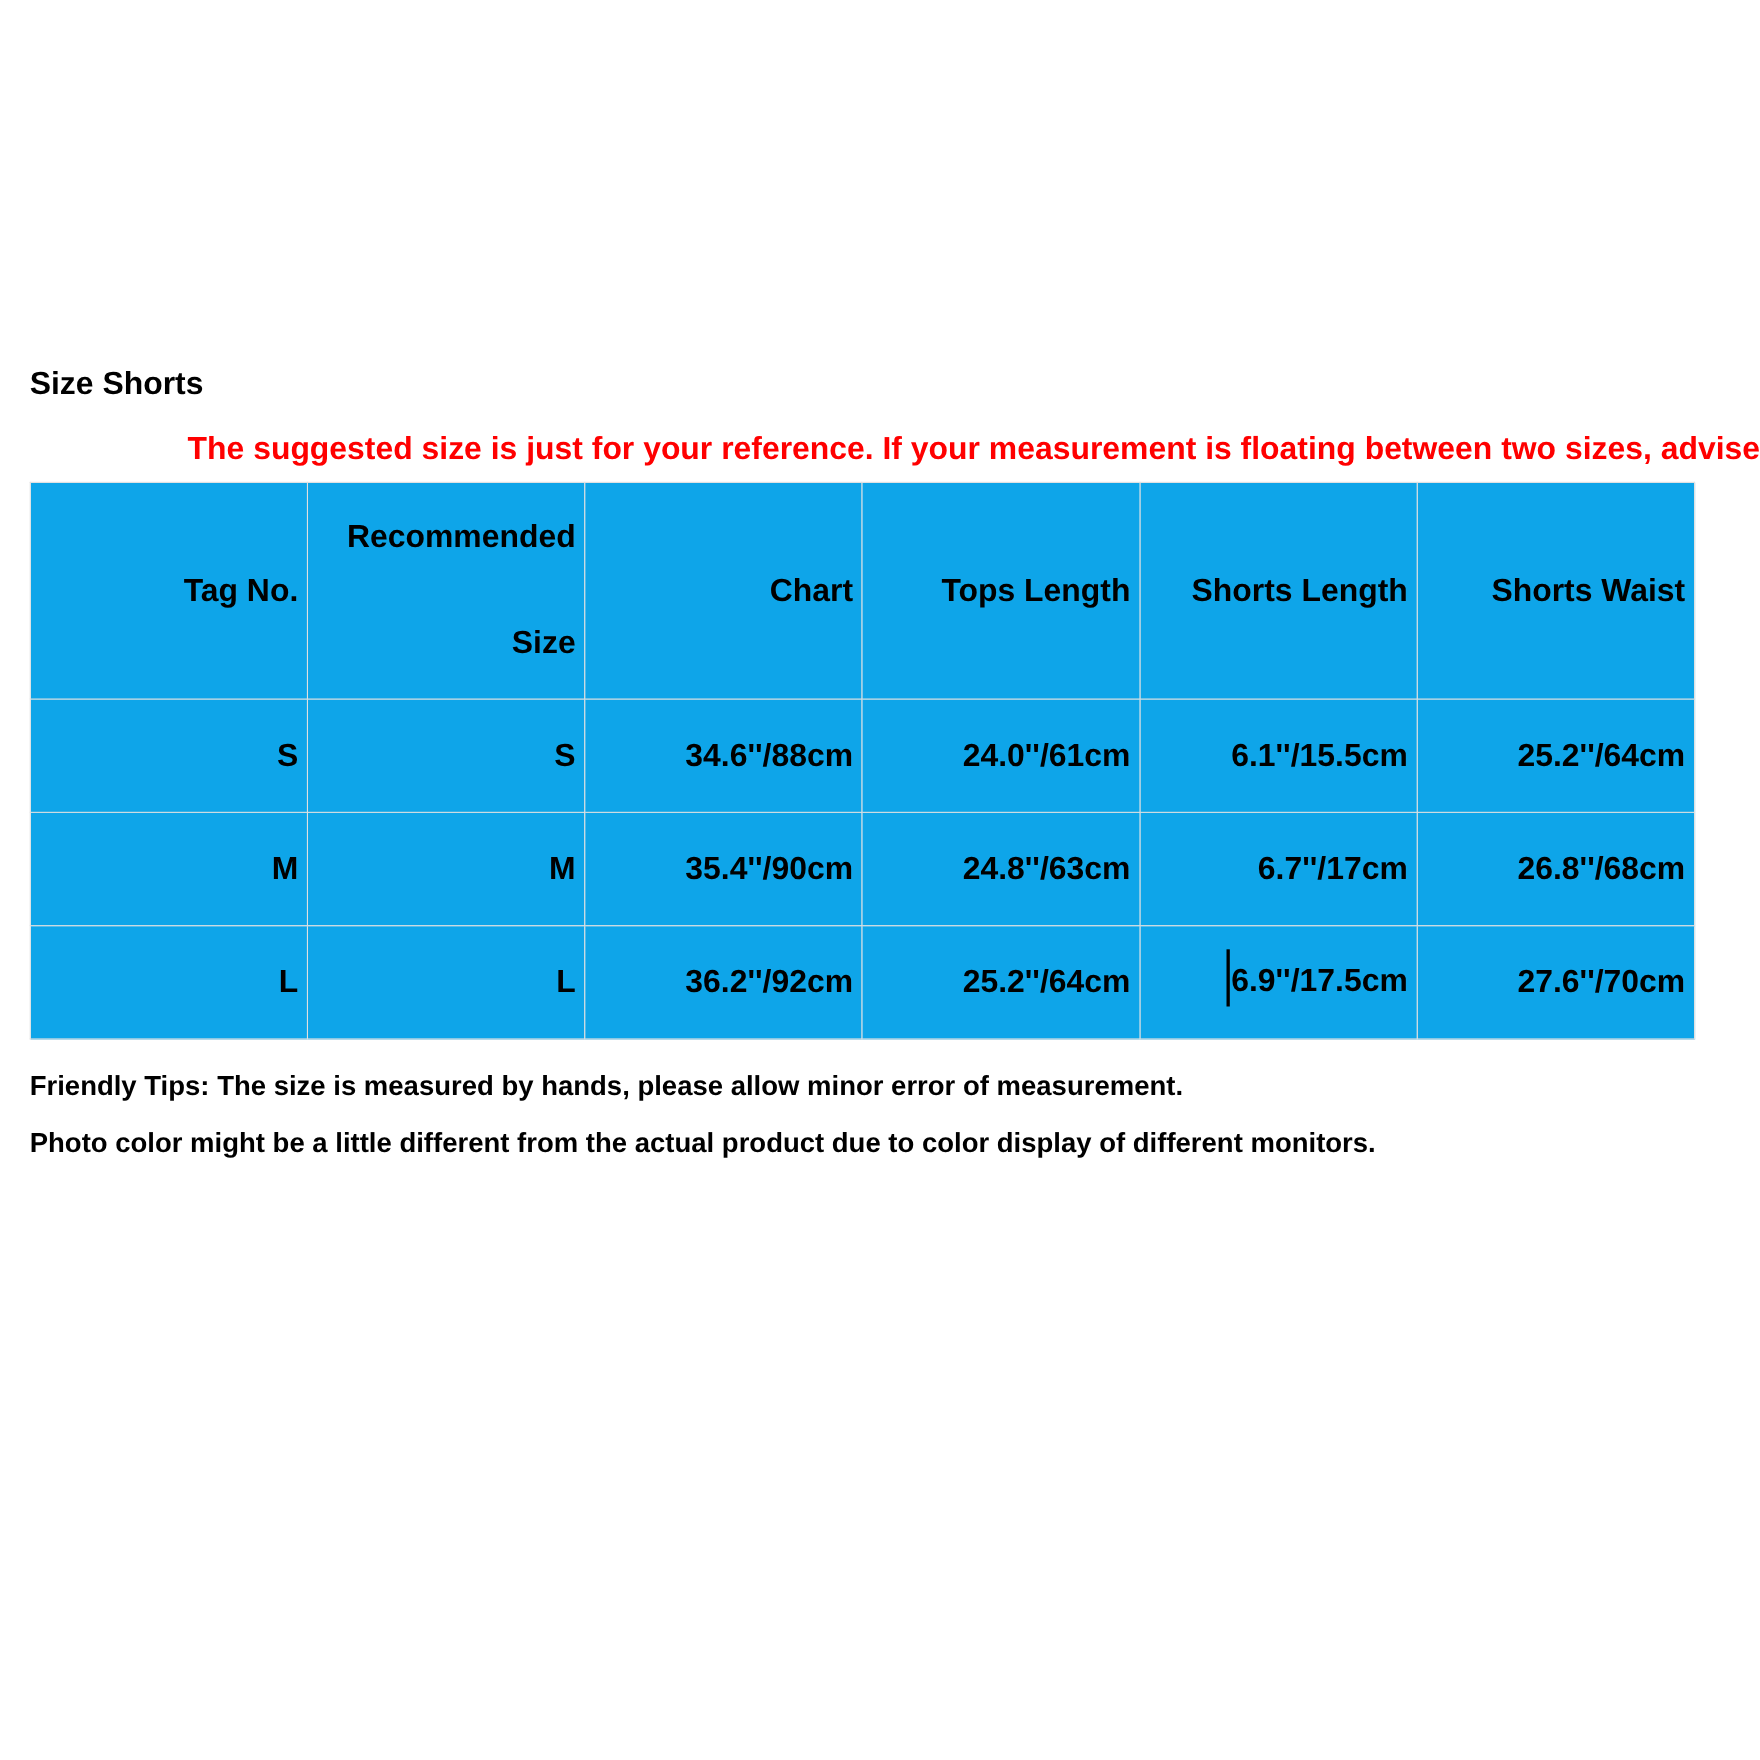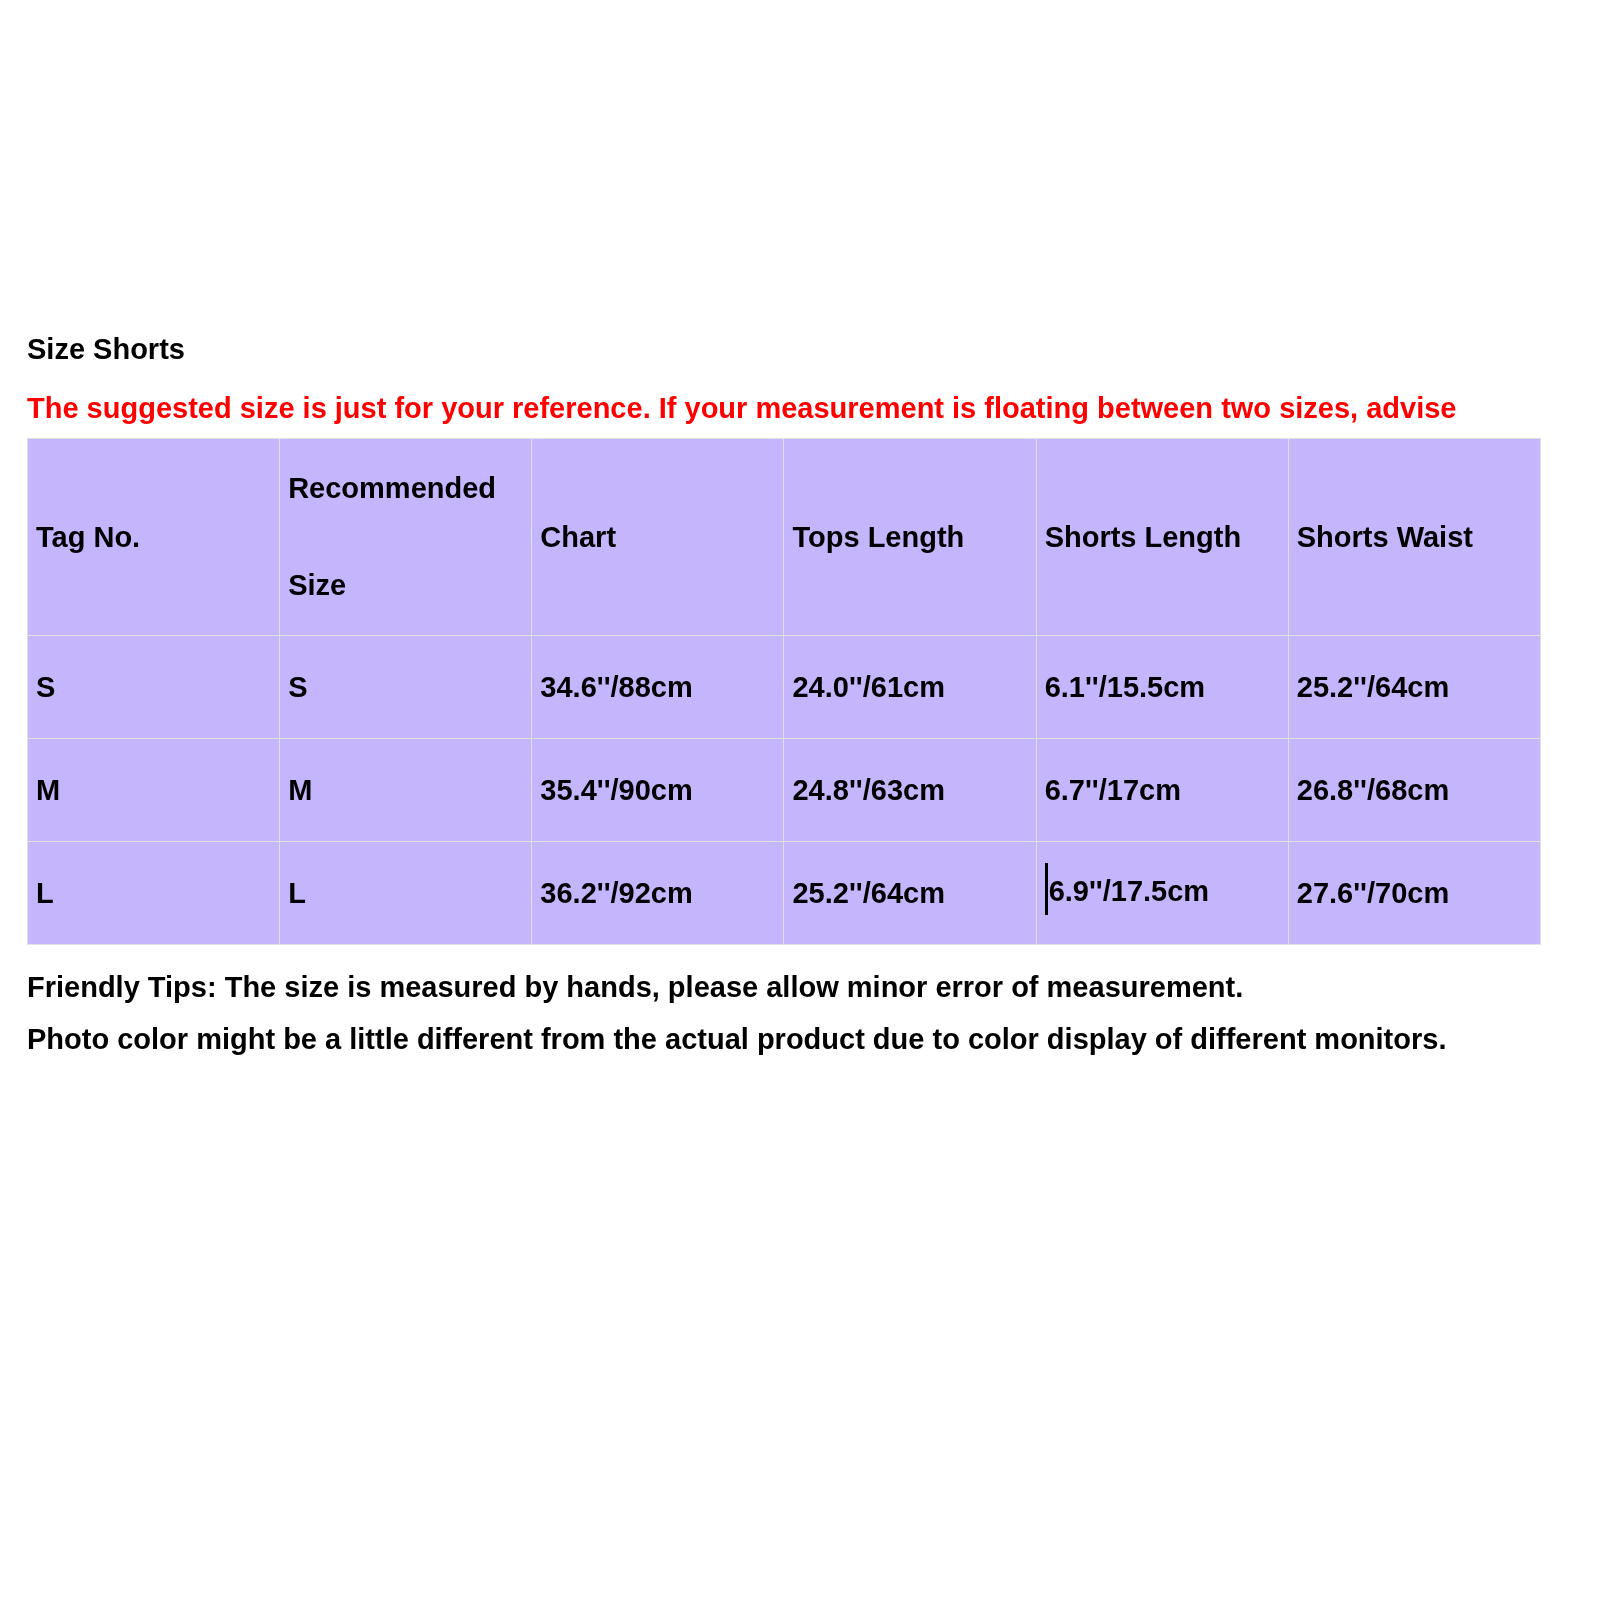--- a/index.html
+++ b/index.html
@@ -26,42 +26,43 @@
   }
   .notice {
     margin: 23px 0 0 0;
     font-size: 29px;
     line-height: 37px;
     color: #ff0000;
   }
   .notice .line {
     display: block;
     white-space: nowrap;
+    text-align: right;
   }
   .measure-note {
     margin: 11px 0 0 0;
     font-size: 29px;
     line-height: 37px;
     white-space: nowrap;
   }
   table.size-table {
     margin-top: 11px;
     width: 1514px;
     border-collapse: collapse;
     table-layout: fixed;
   }
   table.size-table th,
   table.size-table td {
     border: 1px solid #e0e0e0;
-    text-align: left;
+    text-align: right;
     vertical-align: middle;
     font-size: 29px;
     font-weight: bold;
     padding: 0 8px;
-    background: #c4b5fd;
+    background: #0ea5e9;
   }
   table.size-table th {
     height: 196px;
     line-height: 97px;
   }
   table.size-table td {
     height: 102px;
     line-height: 34px;
   }
   .caret {
@@ -69,21 +70,21 @@
     width: 3px;
     height: 52px;
     background: #000000;
     vertical-align: middle;
     position: relative;
     top: -4px;
     margin-right: 1px;
   }
   .tips {
     margin: 16px 0 0 0;
-    font-size: 29px;
+    font-size: 25px;
     line-height: 52px;
   }
   .tips .line {
     display: block;
     white-space: nowrap;
   }
 </style>
 </head>
 <body>
 

